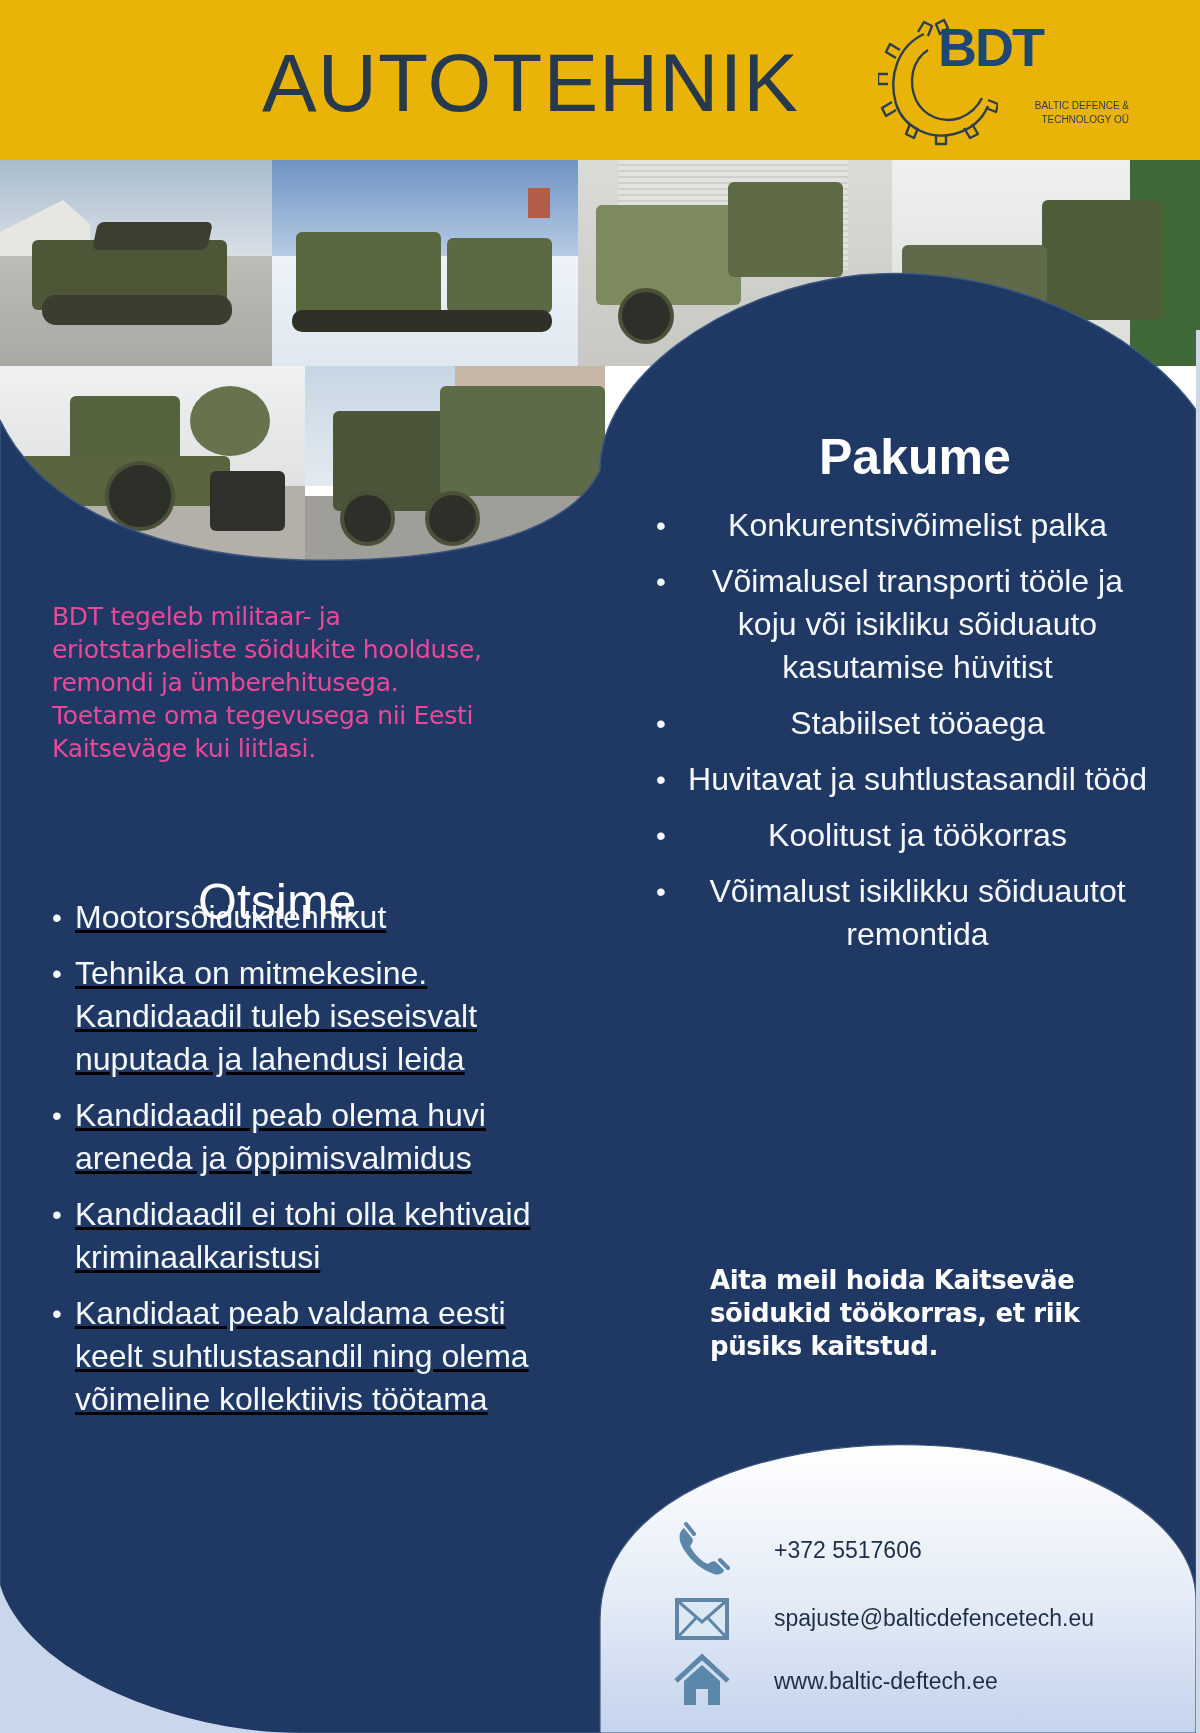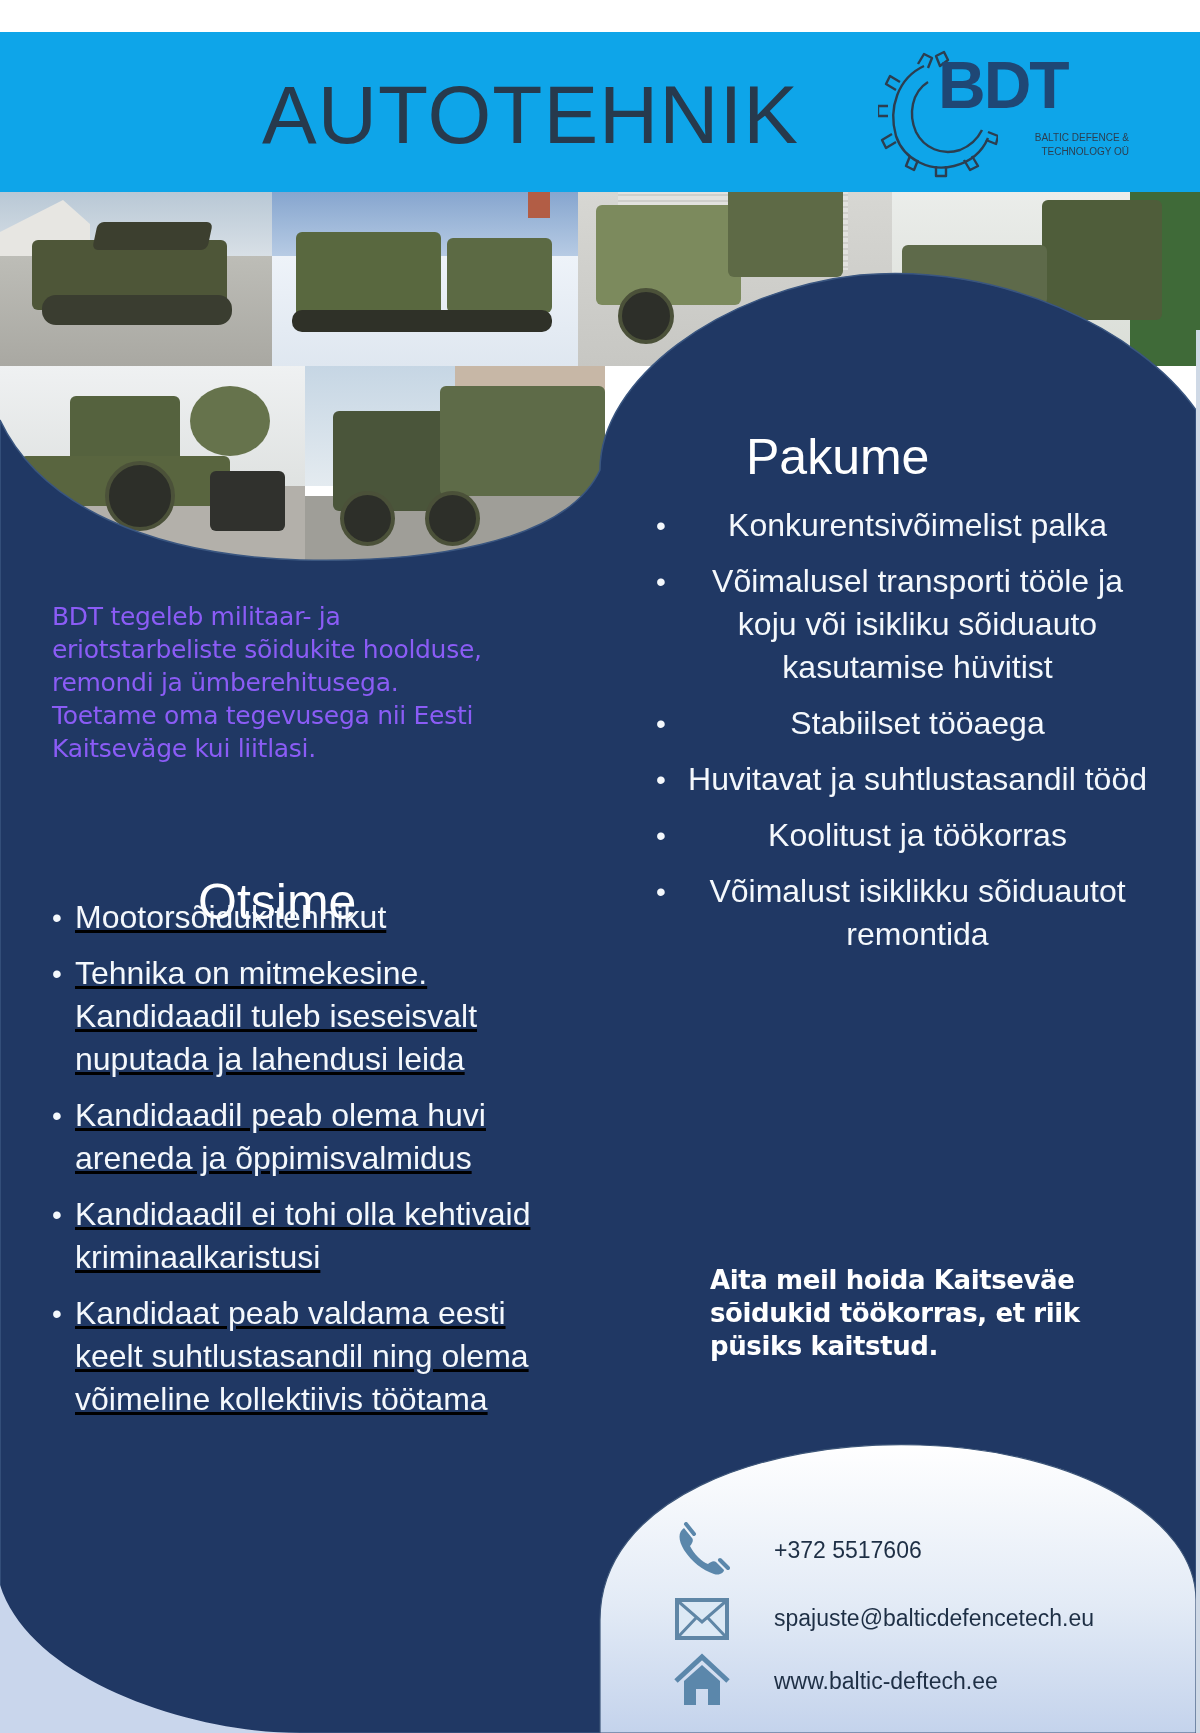--- a/index.html
+++ b/index.html
@@ -6,32 +6,32 @@
     html, body { width: 1200px; height: 1733px; overflow: hidden; background: #ffffff; }
     body { position: relative; font-family: "DejaVu Sans", sans-serif; }
 
     
     .page-bg {
       position: absolute; inset: 0;
       background: linear-gradient(to bottom, #ffffff 0%, #ffffff 60%, #e4ecf7 85%, #c6d4ec 100%);
     }
 
     
-    .header { position: absolute; left: 0; top: 0; width: 1200px; height: 160px; background: #0ea5e9; margin-top: 32px; }
+    .header { position: absolute; left: 0; top: 0; width: 1200px; height: 160px; background: #eab308; }
     .title {
       position: absolute; left: 262px; top: 42px;
       font-family: "Liberation Sans", sans-serif;
       font-size: 82px; font-weight: 400; letter-spacing: 1px;
       color: #273a4d; line-height: 1;
     }
     .logo { position: absolute; left: 878px; top: 16px; width: 240px; height: 130px; }
     .logo-text {
       position: absolute; left: 60px; top: 4px;
       font-family: "Liberation Sans", sans-serif; font-weight: 700;
-      font-size: 66px; line-height: 1; color: #1f4775; letter-spacing: -2px;
+      font-size: 54px; line-height: 1; color: #1f4775; letter-spacing: -2px;
     }
     .logo-sub {
       position: absolute; left: 15px; top: 83px; width: 236px; text-align: right;
       font-family: "Liberation Sans", sans-serif;
       font-size: 10px; line-height: 14px; color: #2c3e50; font-weight: 400;
     }
 
     
     .photo {
       position: absolute; overflow: hidden;
@@ -40,21 +40,21 @@
     .photo .ground { position: absolute; left: 0; right: 0; bottom: 0; }
     .photo .veh { position: absolute; border-radius: 6px; }
     .photo .wheel { position: absolute; border-radius: 50%; background: #2d2f29; border: 4px solid #4b5139; }
 
     
     .blue-svg { position: absolute; left: 0; top: 0; width: 1200px; height: 1733px; }
 
     .intro {
       position: absolute; left: 52px; top: 600px; width: 430px;
       font-family: "DejaVu Sans", sans-serif; font-size: 25px; line-height: 33px;
-      color: #8b5cf6; font-weight: 400; letter-spacing: -0.3px;
+      color: #ec4899; font-weight: 400; letter-spacing: -0.3px;
     }
 
     .section-title {
       position: absolute; font-family: "Liberation Sans", sans-serif;
       font-size: 50px; line-height: 1; color: #ffffff; font-weight: 400;
     }
 
     .bullets { position: absolute; list-style: none; }
     .bullets li {
       position: relative; padding-left: 23px;
@@ -203,21 +203,21 @@
 
 <h2 class="section-title" style="left:198px;top:877px;">Otsime</h2>
 <ul class="bullets" style="left:52px;top:896px;width:500px;text-decoration:underline;">
   <li>Mootorsõidukitehnikut</li>
   <li>Tehnika on mitmekesine. Kandidaadil tuleb iseseisvalt nuputada ja lahendusi leida</li>
   <li>Kandidaadil peab olema huvi areneda ja õppimisvalmidus</li>
   <li>Kandidaadil ei tohi olla kehtivaid kriminaalkaristusi</li>
   <li>Kandidaat peab valdama eesti keelt suhtlustasandil ning olema võimeline kollektiivis töötama</li>
 </ul>
 
-<h2 class="section-title" style="left:746px;top:432px;">Pakume</h2>
+<h2 class="section-title" style="left:819px;top:432px;font-weight:bold;">Pakume</h2>
 <ul class="bullets" style="left:656px;top:504px;width:500px;text-align:center;">
   <li>Konkurentsivõimelist palka</li>
   <li>Võimalusel transporti tööle ja koju või isikliku sõiduauto kasutamise hüvitist</li>
   <li>Stabiilset tööaega</li>
   <li>Huvitavat ja suhtlustasandil tööd</li>
   <li>Koolitust ja töökorras</li>
   <li>Võimalust isiklikku sõiduautot remontida</li>
 </ul>
 
 <p class="slogan">Aita meil hoida Kaitseväe sõidukid töökorras, et riik püsiks kaitstud.</p>

